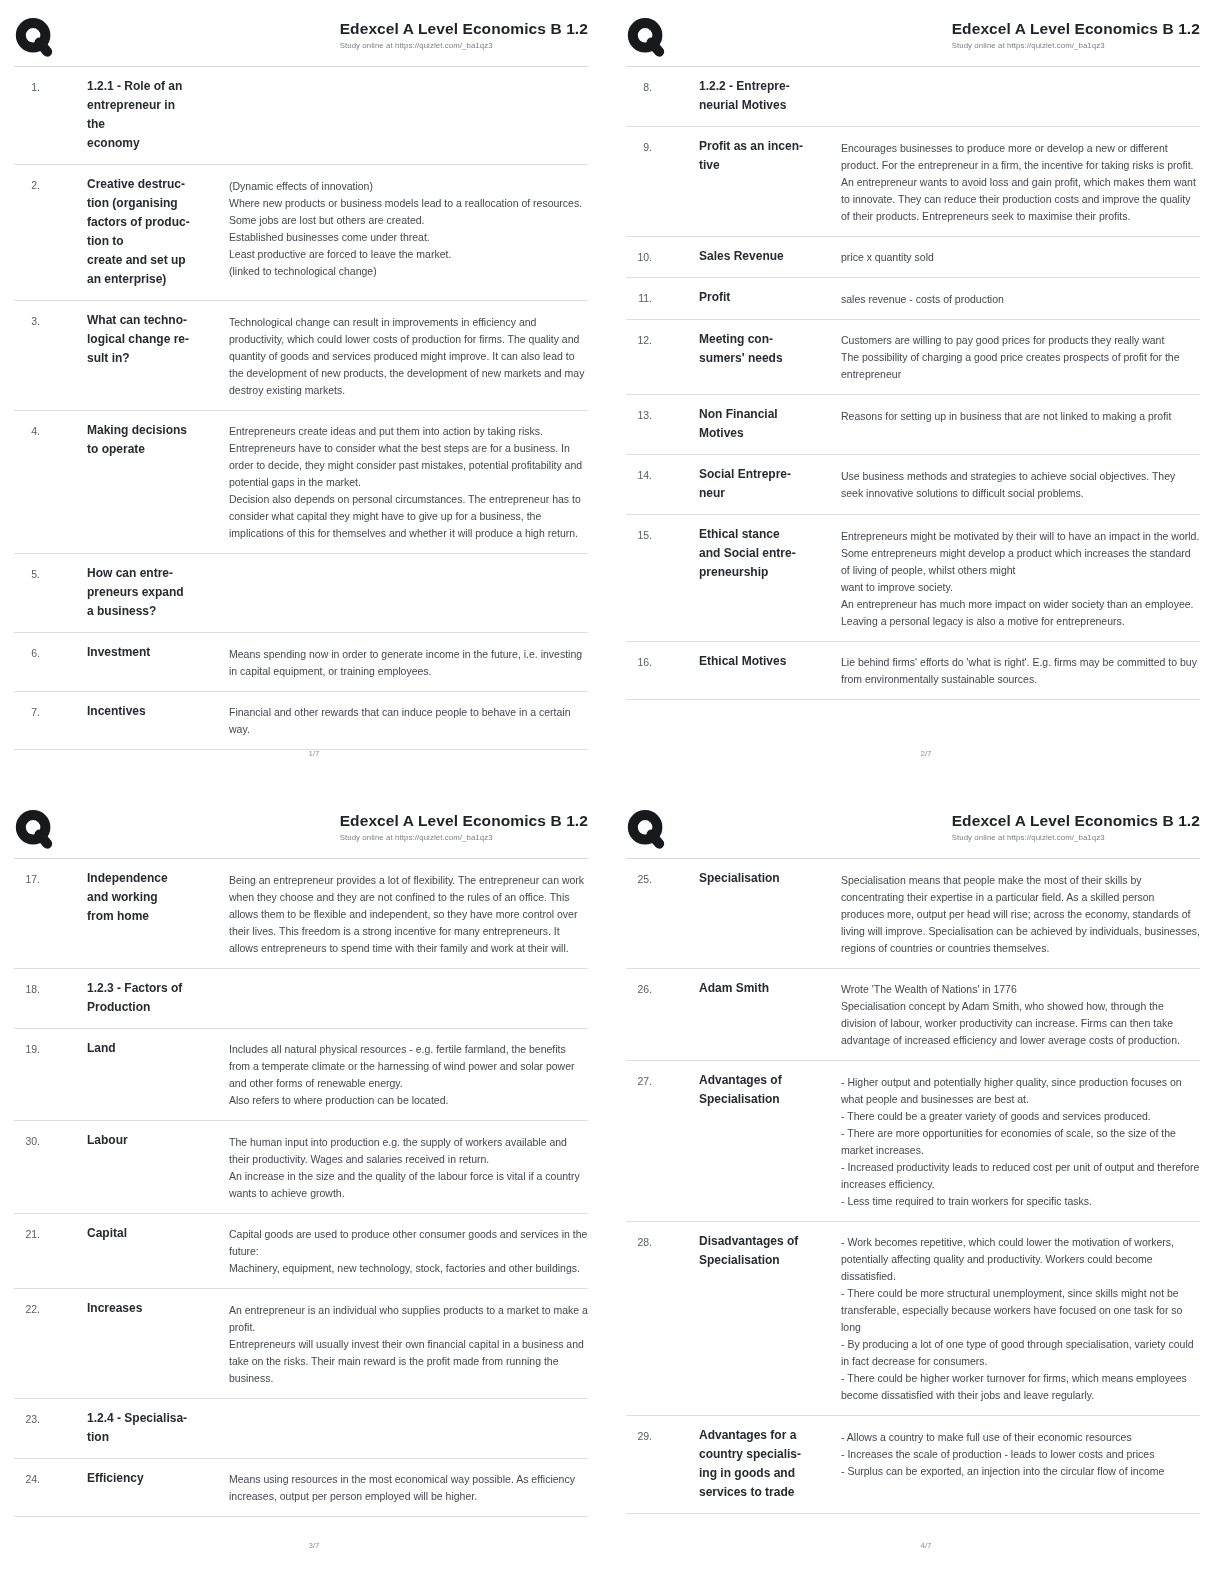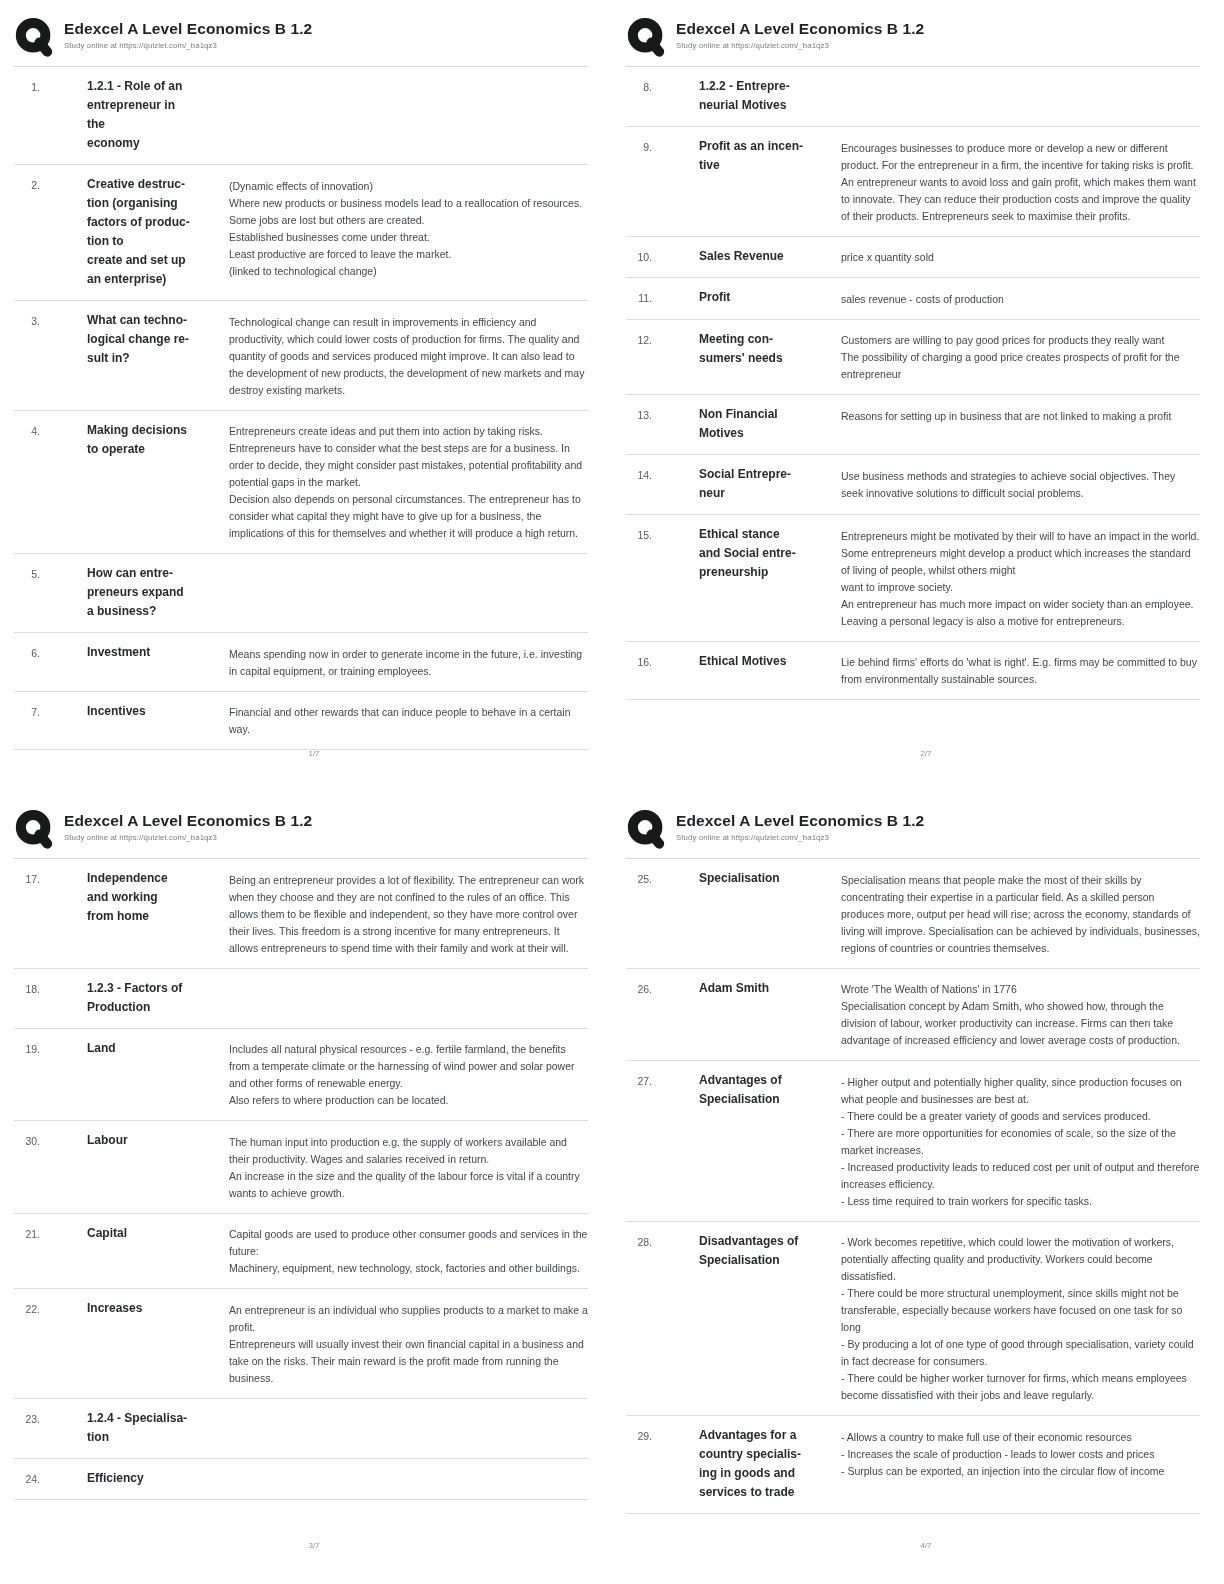--- a/index.html
+++ b/index.html
@@ -19,20 +19,21 @@
     box-sizing:border-box;
     padding:16px 24px 0 14px;
     overflow:hidden;
   }
   .hdr{
     display:flex;
     align-items:flex-start;
     gap:10px;
     padding-bottom:7px;
     border-bottom:1px solid #d8d8d8;
+    justify-content:space-between;
   }
   .logo{width:40px;height:42px;flex:none;margin-top:1px;}
   .hdr-text{display:flex;flex-direction:column;}
   .hdr-title{
     font-size:15.5px;
     font-weight:bold;
     color:#1e2327;
     margin-top:4px;
     letter-spacing:.1px;
   }
@@ -304,20 +305,21 @@
   <div class="item">
     <div class="num">23.</div>
     <div class="term">1.2.4 - Specialisa-
 tion</div>
     <div class="def"></div>
   </div>
 
   <div class="item">
     <div class="num">24.</div>
     <div class="term">Efficiency</div>
+    <div class="def">Means using resources in the most economical way possible. As efficiency increases, output per person employed will be higher.</div>
   </div>
 </div>
     <div class="pagenum">3/7</div>
   </div>
 
   <div class="page">
     <div class="hdr">
       <svg class="logo" viewBox="0 0 44 46" aria-hidden="true">
         <circle cx="21" cy="20" r="13.5" fill="none" stroke="#17191b" stroke-width="11"></circle>
         <path d="M28 28 L36.5 38" stroke="#17191b" stroke-width="11" stroke-linecap="round"></path>

